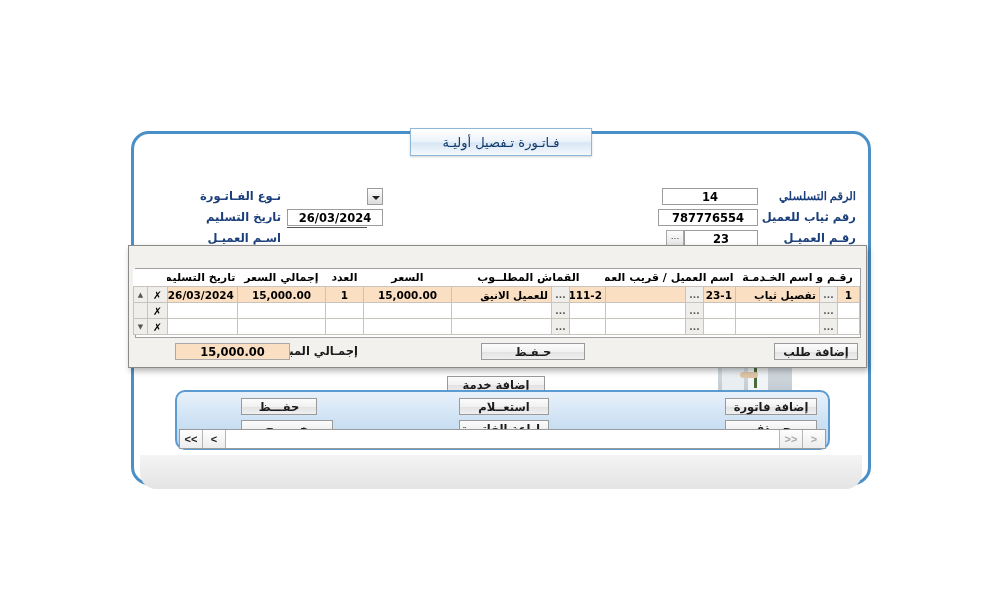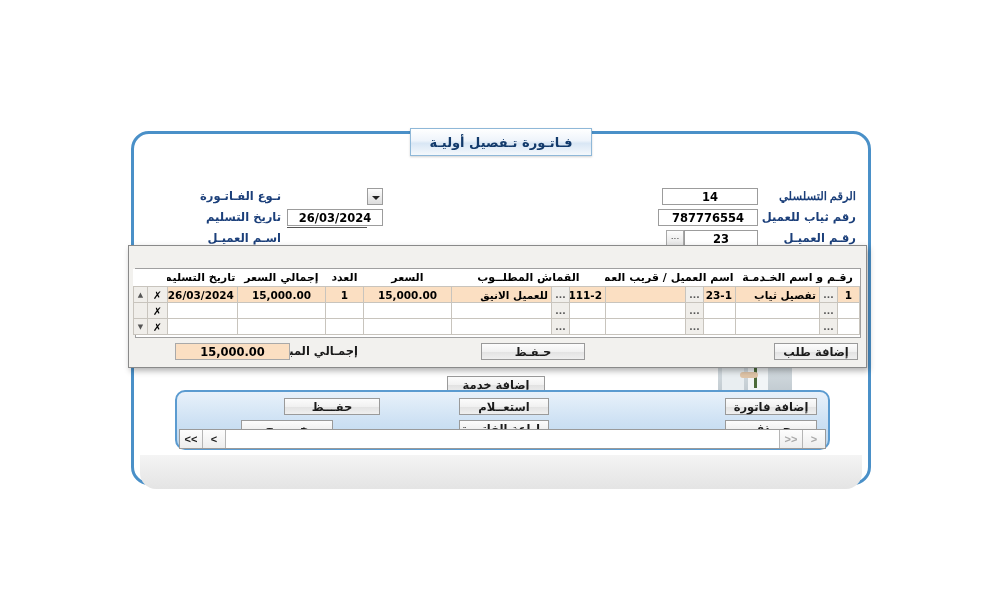--- a/index.html
+++ b/index.html
@@ -49,21 +49,21 @@
     background: linear-gradient(to bottom, #ffffff 0%, #eef4fb 45%, #d9e7f5 55%, #f4f8fc 100%);
     border: 1px solid #8fb8d8;
     box-shadow: 0 1px 2px rgba(0,0,0,0.18);
     display: flex;
     align-items: center;
     justify-content: center;
     z-index: 6;
   }
   #title-banner .t {
     font-size: 13px;
-    font-weight: bold;
+    font-weight: normal;
     color: #123a6b;
     letter-spacing: 1px;
     white-space: nowrap;
   }
 
   
   .form-area {
     position: absolute;
     left: 0; top: 0;
     width: 100%; height: 100%;
@@ -373,21 +373,21 @@
   <div class="arm"></div>
 </div>
 
 <div id="blue-panel">
   <div class="btn" style="position:absolute; right:11px; top:6px; width:92px; height:17px;">إضافة فاتورة</div>
   <div class="btn" style="position:absolute; right:11px; top:28px; width:92px; height:17px;">حـــذف</div>
 
   <div class="btn" style="position:absolute; left:282px; top:6px; width:90px; height:17px;">استعــلام</div>
   <div class="btn" style="position:absolute; left:282px; top:28px; width:90px; height:17px;">طباعة الفاتورة</div>
 
-  <div class="btn" style="position:absolute; left:64px; top:6px; width:96px; height:17px;margin-left:43px;">حفـــظ</div>
+  <div class="btn" style="position:absolute; left:64px; top:6px; width:76px; height:17px;">حفـــظ</div>
   <div class="btn" style="position:absolute; left:64px; top:28px; width:92px; height:17px;">خـــروج</div>
 </div>
 
 <div id="nav-bar">
   <div class="navbtn">&lt;&lt;</div>
   <div class="navbtn">&lt;</div>
   <div id="nav-field"></div>
   <div class="navbtn right">&gt;&gt;</div>
   <div class="navbtn right">&gt;</div>
 </div>

